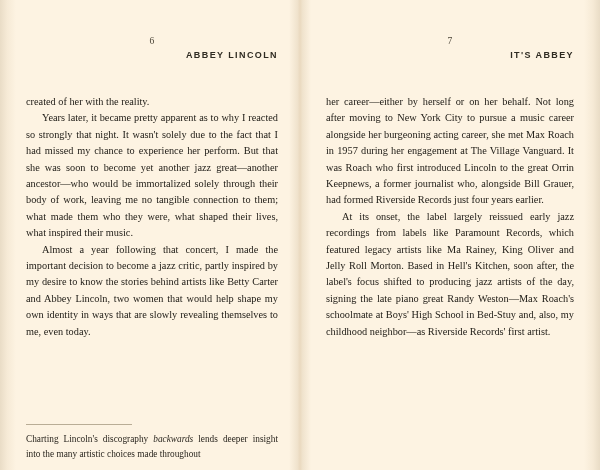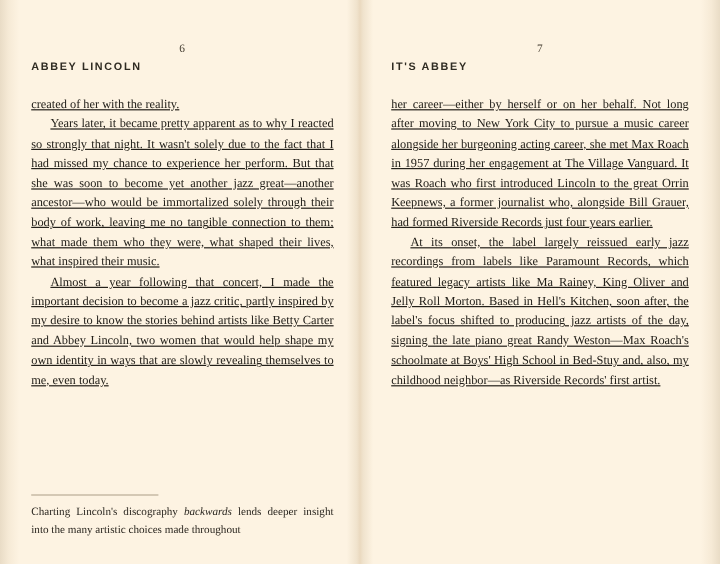--- a/index.html
+++ b/index.html
@@ -54,45 +54,44 @@
 
   .folio {
     text-align: center;
     font-size: 9.5px;
     color: #4a4336;
     letter-spacing: 0.3px;
     margin-top: 12px;
     margin-bottom: 4px;
   }
   .running-head {
-    text-align: left;
+    text-align: right;
     font-family: "Liberation Sans", sans-serif;
     font-size: 9px;
     font-weight: 700;
     letter-spacing: 1.4px;
     color: #2f2b22;
-    margin-bottom: 20px;
+    margin-bottom: 34px;
   }
   .body-text {
     font-size: 10.3px;
     line-height: 16.4px;
     color: #23201a;
     text-align: justify;
     -webkit-hyphens: none;
     hyphens: none;
-    text-decoration: underline;
   }
   .body-text p { margin: 0; }
   .body-text p.indent { text-indent: 16px; }
 
   .footnote-wrap {
     position: absolute;
     left: 26px;
     right: 22px;
-    bottom: 20px;
+    bottom: 8px;
   }
   .footnote-rule {
     width: 42%;
     height: 1px;
     background: #b9ad96;
     margin-bottom: 7px;
   }
   .footnote {
     font-size: 9.3px;
     line-height: 15px;

